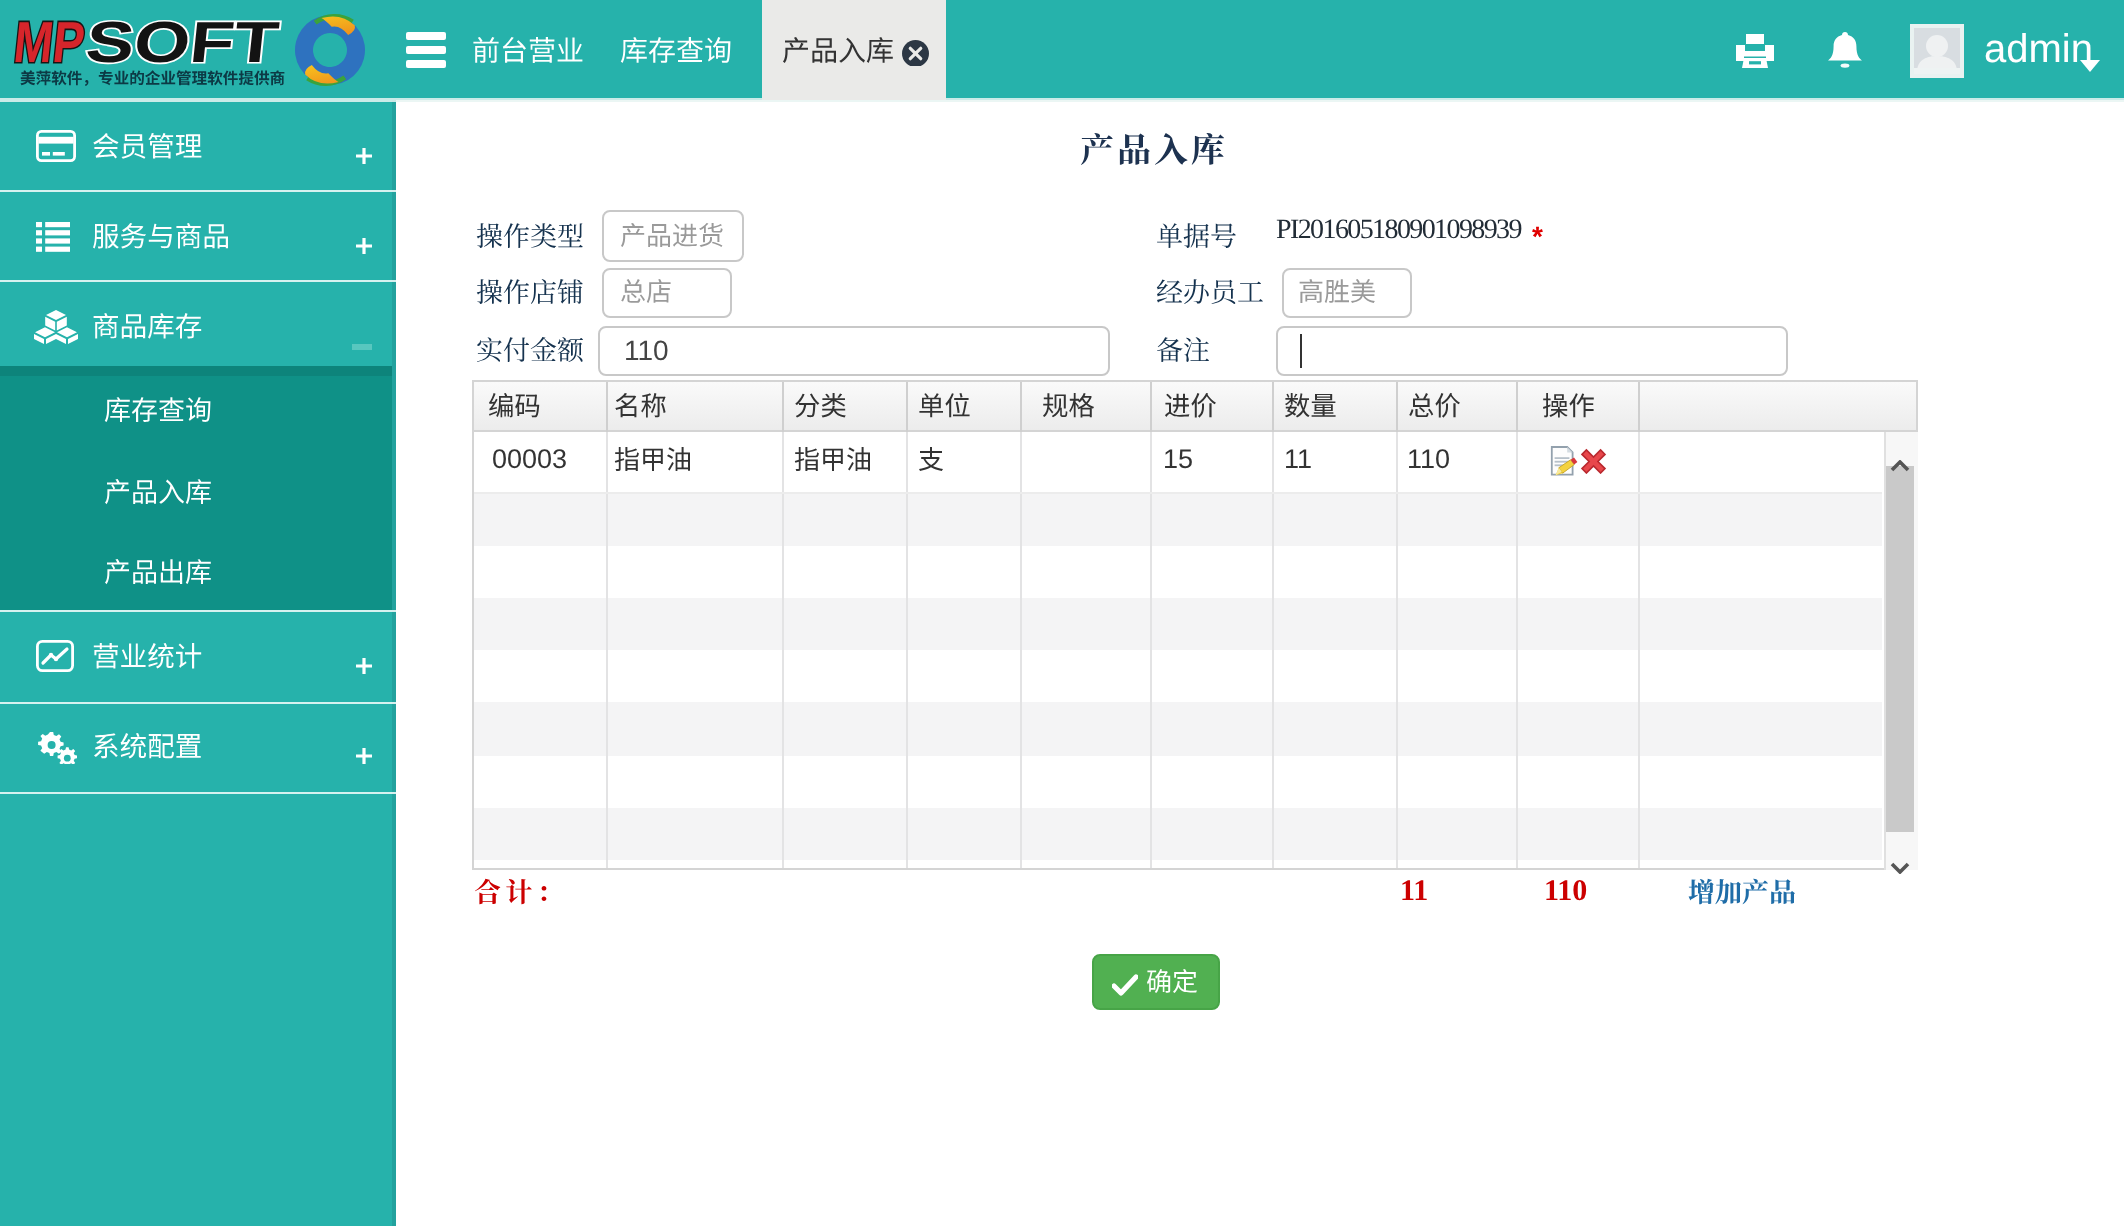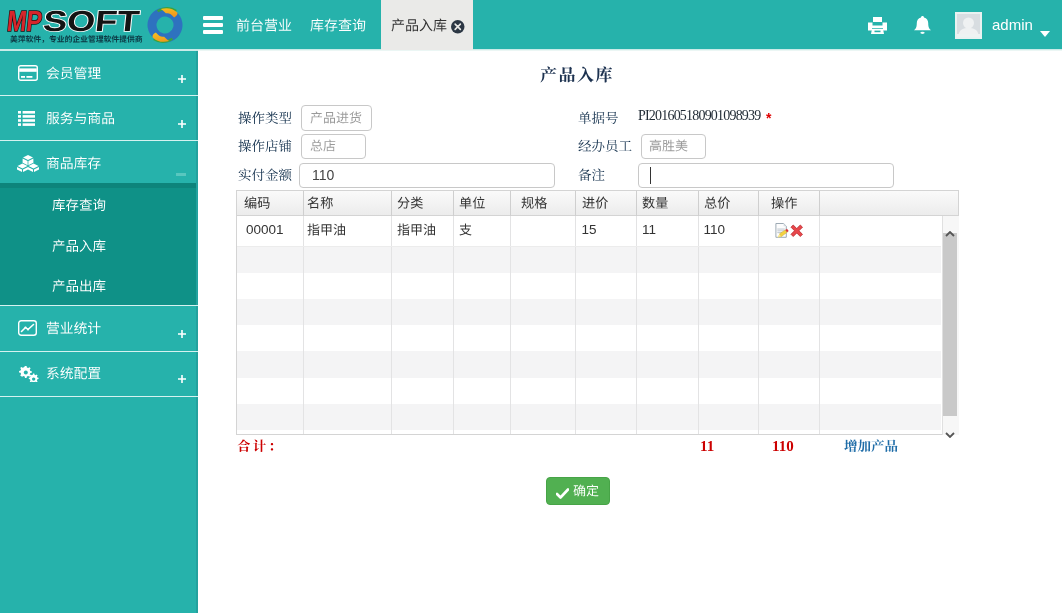--- a/index.html
+++ b/index.html
@@ -82,21 +82,21 @@
 <ellipse cx="8.5" cy="16.8" rx="2.2" ry="1.1" fill="#fff" opacity="0.95"></ellipse>
 </svg></div>
 <div class="abs" style="left:955px;top:11.5px;width:27px;height:27px">
 <svg width="27" height="27" viewBox="0 0 27 27">
 <rect width="27" height="27" fill="#e9f2f1"></rect>
 <rect x="2" y="2" width="23" height="22" fill="#d8dde1"></rect>
 <circle cx="13.5" cy="11" r="5.5" fill="#eff1f2"></circle>
 <path d="M3.5 24 C3.5 17.5 9 16 13.5 16 C18 16 23.5 17.5 23.5 24 Z" fill="#eff1f2"></path>
 <rect x="2" y="22" width="23" height="3" fill="#eef3f3"></rect>
 </svg></div>
-<div class="abs" style="left:992px;top:16px;font-size:15px;color:#fff;line-height:18px">admin</div>
+<div class="abs" style="left:992px;top:16px;font-size:20px;color:#fff;line-height:18px">admin</div>
 <div class="abs" style="left:1040px;top:22.5px;width:9px;height:5.5px">
 <svg width="10" height="6" viewBox="0 0 10 6">
         <path d="M0 0 L10 0 L5 6 Z" fill="#fff"></path>
       </svg></div>
 <div class="abs" style="left:0;top:94.5px;width:198px;height:1.4px;background:#f4fdfc;opacity:.85"></div>
 <div class="abs" style="left:0;top:139.5px;width:198px;height:1.4px;background:#f4fdfc;opacity:.85"></div>
 <div class="abs" style="left:0;top:305px;width:198px;height:1.4px;background:#f4fdfc;opacity:.85"></div>
 <div class="abs" style="left:0;top:350.5px;width:198px;height:1.4px;background:#f4fdfc;opacity:.85"></div>
 <div class="abs" style="left:0;top:395.5px;width:198px;height:1.4px;background:#f4fdfc;opacity:.85"></div>
 <div class="abs" style="left:0;top:183px;width:195.5px;height:122px;background:#0f9187"></div>
@@ -323,21 +323,21 @@
       <svg width="26.4" height="13.5" viewBox="0 -11.62 26.40 13.46" style="overflow:visible;display:block">
         <path d="M10.0 -2.8C10.8 -1.9 11.6 -0.7 11.8 0.1L12.6 -0.4C12.4 -1.2 11.6 -2.4 10.8 -3.3ZM5.4 -3.6C6.3 -3.0 7.3 -2.0 7.8 -1.4L8.5 -2.0C8.0 -2.6 7.0 -3.5 6.1 -4.1ZM3.7 -3.2V-0.4C3.7 0.6 4.1 0.9 5.7 0.9C6.0 0.9 8.3 0.9 8.7 0.9C9.9 0.9 10.2 0.5 10.3 -1.0C10.1 -1.0 9.6 -1.2 9.4 -1.3C9.3 -0.2 9.2 0.0 8.6 0.0C8.1 0.0 6.1 0.0 5.7 0.0C4.9 0.0 4.8 -0.1 4.8 -0.5V-3.2ZM1.8 -3.0C1.6 -2.0 1.1 -0.8 0.6 -0.1L1.5 0.3C2.1 -0.5 2.5 -1.7 2.7 -2.8ZM3.5 -7.5H9.7V-5.2H3.5ZM2.5 -8.4V-4.2H10.8V-8.4H8.7C9.1 -9.1 9.6 -9.9 10.0 -10.7L9.0 -11.1C8.7 -10.3 8.1 -9.2 7.6 -8.4H4.9L5.7 -8.8C5.4 -9.4 4.8 -10.3 4.2 -11.0L3.4 -10.6C3.9 -10.0 4.5 -9.0 4.7 -8.4Z M22.7 -6.0V1.0H23.8V-6.0ZM19.0 -5.9V-4.1C19.0 -2.9 18.9 -0.9 16.9 0.5C17.2 0.6 17.5 0.9 17.7 1.2C19.8 -0.4 20.0 -2.6 20.0 -4.1V-5.9ZM21.1 -11.1C20.4 -9.4 18.9 -7.5 16.6 -6.1C16.8 -6.0 17.1 -5.6 17.2 -5.4C19.1 -6.5 20.4 -7.9 21.4 -9.5C22.4 -7.9 23.9 -6.4 25.3 -5.5C25.5 -5.8 25.8 -6.1 26.0 -6.3C24.5 -7.1 22.8 -8.8 21.8 -10.3L22.1 -10.9ZM16.7 -11.1C16.1 -9.1 14.9 -7.1 13.7 -5.8C13.9 -5.6 14.2 -5.1 14.3 -4.8C14.7 -5.3 15.0 -5.7 15.4 -6.3V1.1H16.4V-7.9C16.9 -8.8 17.3 -9.8 17.7 -10.8Z" fill="#333"></path>
       </svg>
     </div>
 <div style="position:absolute;left:771.0px;top:196.2px;">
       <svg width="26.4" height="13.5" viewBox="0 -11.62 26.40 13.46" style="overflow:visible;display:block">
         <path d="M7.0 -9.8H10.0V-8.4H7.0ZM6.1 -10.5V-7.7H10.9V-10.5ZM5.5 -6.3H7.3V-4.8H5.5ZM9.6 -6.3H11.4V-4.8H9.6ZM2.1 -11.1V-8.4H0.6V-7.5H2.1V-4.6C1.5 -4.4 0.9 -4.2 0.5 -4.1L0.7 -3.1L2.1 -3.6V-0.1C2.1 0.1 2.1 0.1 1.9 0.1C1.8 0.1 1.4 0.1 1.0 0.1C1.1 0.3 1.2 0.8 1.2 1.0C1.9 1.0 2.3 1.0 2.6 0.8C2.9 0.6 3.0 0.4 3.0 -0.1V-4.0L4.3 -4.5L4.2 -5.4L3.0 -5.0V-7.5H4.3V-8.4H3.0V-11.1ZM8.0 -4.1V-3.1H4.5V-2.3H7.4C6.5 -1.3 5.0 -0.4 3.7 -0.0C3.9 0.2 4.1 0.5 4.3 0.8C5.6 0.3 7.0 -0.6 8.0 -1.7V1.1H8.9V-1.8C9.8 -0.8 11.0 0.2 12.1 0.6C12.3 0.4 12.6 0.1 12.8 -0.1C11.6 -0.5 10.3 -1.4 9.5 -2.3H12.6V-3.1H8.9V-4.1H12.3V-7.1H8.8V-4.1H8.1V-7.1H4.8V-4.1Z M20.1 -10.9C19.5 -9.0 18.4 -7.1 17.2 -5.8C17.5 -5.7 17.8 -5.3 18.0 -5.2C18.7 -5.9 19.3 -6.9 19.9 -7.9H20.8V1.0H21.8V-2.2H25.8V-3.1H21.8V-5.1H25.6V-6.0H21.8V-7.9H25.9V-8.9H20.4C20.6 -9.5 20.9 -10.1 21.1 -10.7ZM17.0 -11.0C16.2 -9.0 15.0 -7.0 13.7 -5.8C13.9 -5.5 14.2 -5.0 14.3 -4.8C14.7 -5.2 15.1 -5.8 15.6 -6.3V1.0H16.6V-7.9C17.1 -8.8 17.5 -9.8 17.9 -10.7Z" fill="#333"></path>
       </svg>
     </div>
 <div class="abs" style="left:237px;top:246.2px;width:703.5px;height:1px;background:#ececec"></div>
-<div class="abs" style="left:246px;top:221.5px;font-size:13.5px;color:#333;line-height:15px">00001</div>
+<div class="abs" style="left:246px;top:221.5px;font-size:13.5px;color:#333;line-height:15px">00003</div>
 <div style="position:absolute;left:307.0px;top:222.5px;">
       <svg width="39.0" height="13.3" viewBox="0 -11.44 39.00 13.26" style="overflow:visible;display:block">
         <path d="M10.9 -10.2C9.9 -9.7 8.2 -9.3 6.7 -8.9V-10.9H5.7V-7.2C5.7 -6.0 6.1 -5.8 7.6 -5.8C8.0 -5.8 10.3 -5.8 10.7 -5.8C12.0 -5.8 12.3 -6.2 12.4 -7.9C12.2 -8.0 11.7 -8.1 11.5 -8.3C11.5 -6.9 11.3 -6.6 10.6 -6.6C10.1 -6.6 8.1 -6.6 7.7 -6.6C6.9 -6.6 6.7 -6.7 6.7 -7.2V-8.1C8.4 -8.4 10.3 -8.9 11.6 -9.4ZM6.7 -1.7H10.9V-0.4H6.7ZM6.7 -2.5V-3.8H10.9V-2.5ZM5.7 -4.7V1.0H6.7V0.4H10.9V1.0H11.9V-4.7ZM2.4 -10.9V-8.3H0.6V-7.4H2.4V-4.6L0.4 -4.0L0.7 -3.1L2.4 -3.6V-0.1C2.4 0.1 2.3 0.1 2.1 0.1C2.0 0.1 1.4 0.1 0.8 0.1C1.0 0.4 1.1 0.8 1.1 1.0C2.0 1.0 2.5 1.0 2.9 0.9C3.2 0.7 3.3 0.4 3.3 -0.1V-3.9L5.1 -4.4L5.0 -5.3L3.3 -4.8V-7.4H4.9V-8.3H3.3V-10.9Z M19.0 -9.2V-7.0H15.6V-9.2ZM20.0 -9.2H23.4V-7.0H20.0ZM19.0 -6.1V-4.0H15.6V-6.1ZM20.0 -6.1H23.4V-4.0H20.0ZM14.6 -10.1V-2.3H15.6V-3.0H19.0V1.0H20.0V-3.0H23.4V-2.4H24.4V-10.1Z M27.2 -10.0C28.1 -9.6 29.2 -9.0 29.7 -8.6L30.3 -9.4C29.7 -9.8 28.6 -10.4 27.8 -10.8ZM26.5 -6.5C27.4 -6.1 28.5 -5.5 29.0 -5.0L29.5 -5.9C29.0 -6.3 27.9 -6.9 27.1 -7.2ZM27.0 0.2 27.8 0.8C28.5 -0.2 29.3 -1.7 29.9 -2.9L29.1 -3.5C28.5 -2.2 27.6 -0.7 27.0 0.2ZM33.8 -0.7H31.7V-3.6H33.8ZM34.8 -0.7V-3.6H37.0V-0.7ZM30.8 -8.2V1.0H31.7V0.2H37.0V0.9H38.0V-8.2H34.8V-10.9H33.8V-8.2ZM33.8 -4.5H31.7V-7.3H33.8ZM34.8 -4.5V-7.3H37.0V-4.5Z" fill="#333"></path>
       </svg>
     </div>
 <div style="position:absolute;left:396.5px;top:222.5px;">
       <svg width="39.0" height="13.3" viewBox="0 -11.44 39.00 13.26" style="overflow:visible;display:block">
         <path d="M10.9 -10.2C9.9 -9.7 8.2 -9.3 6.7 -8.9V-10.9H5.7V-7.2C5.7 -6.0 6.1 -5.8 7.6 -5.8C8.0 -5.8 10.3 -5.8 10.7 -5.8C12.0 -5.8 12.3 -6.2 12.4 -7.9C12.2 -8.0 11.7 -8.1 11.5 -8.3C11.5 -6.9 11.3 -6.6 10.6 -6.6C10.1 -6.6 8.1 -6.6 7.7 -6.6C6.9 -6.6 6.7 -6.7 6.7 -7.2V-8.1C8.4 -8.4 10.3 -8.9 11.6 -9.4ZM6.7 -1.7H10.9V-0.4H6.7ZM6.7 -2.5V-3.8H10.9V-2.5ZM5.7 -4.7V1.0H6.7V0.4H10.9V1.0H11.9V-4.7ZM2.4 -10.9V-8.3H0.6V-7.4H2.4V-4.6L0.4 -4.0L0.7 -3.1L2.4 -3.6V-0.1C2.4 0.1 2.3 0.1 2.1 0.1C2.0 0.1 1.4 0.1 0.8 0.1C1.0 0.4 1.1 0.8 1.1 1.0C2.0 1.0 2.5 1.0 2.9 0.9C3.2 0.7 3.3 0.4 3.3 -0.1V-3.9L5.1 -4.4L5.0 -5.3L3.3 -4.8V-7.4H4.9V-8.3H3.3V-10.9Z M19.0 -9.2V-7.0H15.6V-9.2ZM20.0 -9.2H23.4V-7.0H20.0ZM19.0 -6.1V-4.0H15.6V-6.1ZM20.0 -6.1H23.4V-4.0H20.0ZM14.6 -10.1V-2.3H15.6V-3.0H19.0V1.0H20.0V-3.0H23.4V-2.4H24.4V-10.1Z M27.2 -10.0C28.1 -9.6 29.2 -9.0 29.7 -8.6L30.3 -9.4C29.7 -9.8 28.6 -10.4 27.8 -10.8ZM26.5 -6.5C27.4 -6.1 28.5 -5.5 29.0 -5.0L29.5 -5.9C29.0 -6.3 27.9 -6.9 27.1 -7.2ZM27.0 0.2 27.8 0.8C28.5 -0.2 29.3 -1.7 29.9 -2.9L29.1 -3.5C28.5 -2.2 27.6 -0.7 27.0 0.2ZM33.8 -0.7H31.7V-3.6H33.8ZM34.8 -0.7V-3.6H37.0V-0.7ZM30.8 -8.2V1.0H31.7V0.2H37.0V0.9H38.0V-8.2H34.8V-10.9H33.8V-8.2ZM33.8 -4.5H31.7V-7.3H33.8ZM34.8 -4.5V-7.3H37.0V-4.5Z" fill="#333"></path>
       </svg>
     </div>

